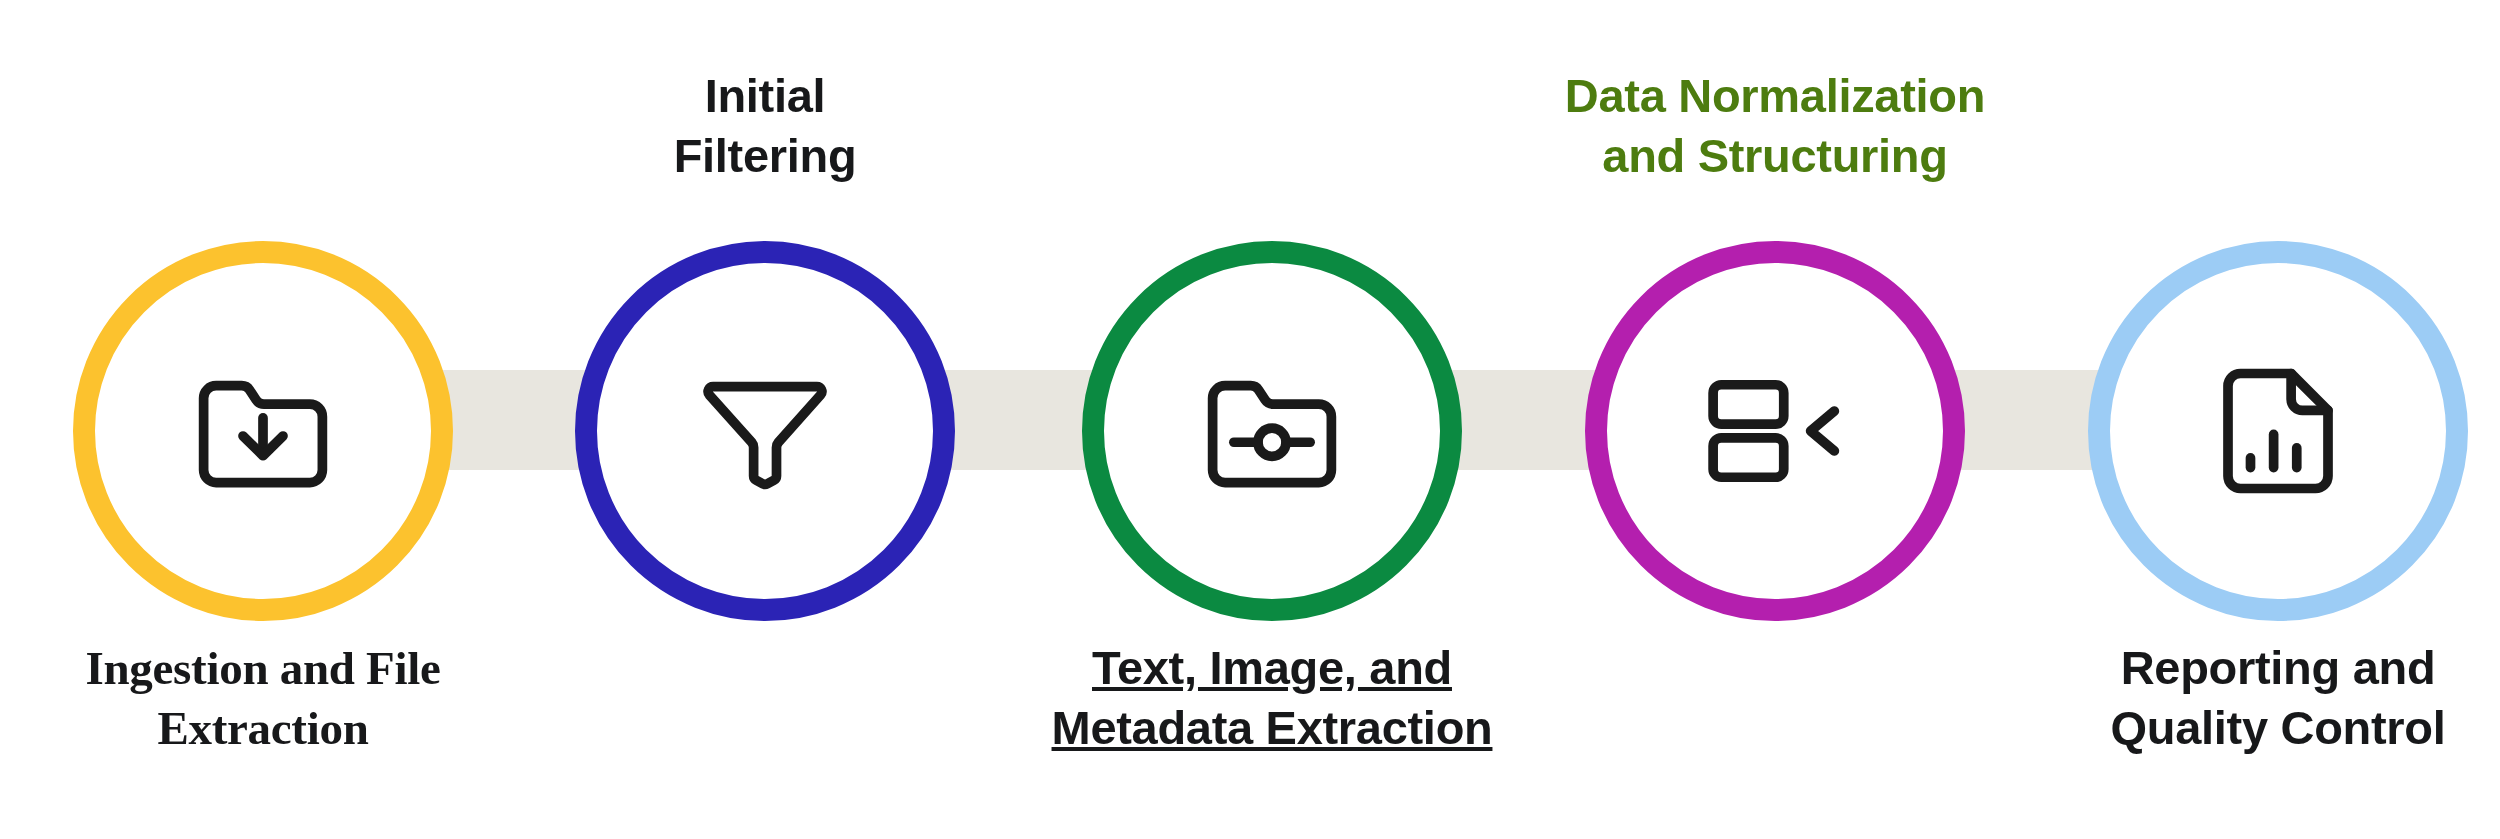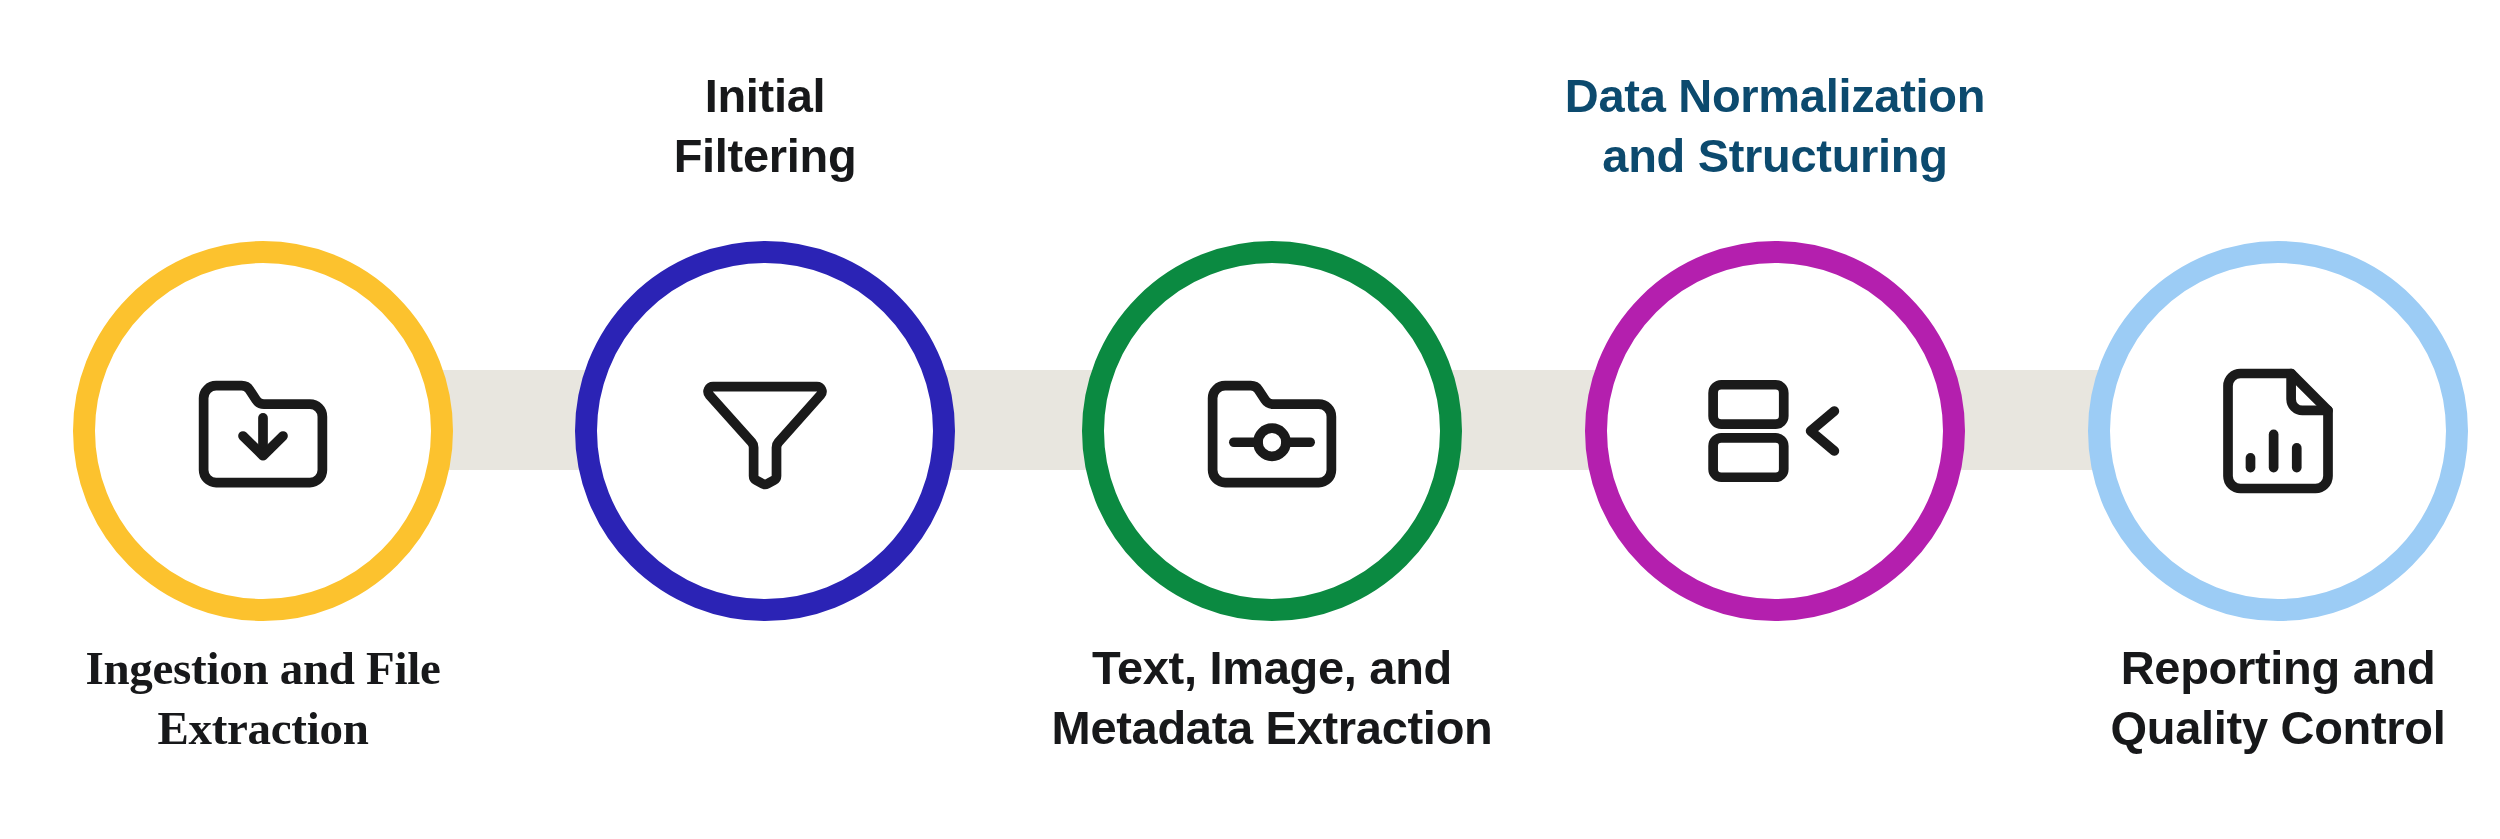--- a/index.html
+++ b/index.html
@@ -129,35 +129,35 @@
     <div class="circle" id="ring3" style="border-color: rgb(11, 138, 65);">
       <span class="icon-wrap" style="color: rgb(26, 26, 26);">
         <svg viewBox="0 0 48 48" fill="none" stroke="currentColor" stroke-width="3.1" stroke-linecap="round" stroke-linejoin="round">
           <path d="M5 13.5a4 4 0 0 1 4-4h8.2a3 3 0 0 1 2.5 1.35l2.1 3.2a3 3 0 0 0 2.5 1.35H39a4 4 0 0 1 4 4v17.1a4 4 0 0 1-4 4H9a4 4 0 0 1-4-4V13.5Z"></path>
           <circle cx="24" cy="27.6" r="4.5"></circle>
           <path d="M11.8 27.6h7.7"></path>
           <path d="M28.5 27.6h7.7"></path>
         </svg>
       </span>
     </div>
-    <div class="step-label label-below" style="color: rgb(23, 24, 26);">Text, Image, and
+    <div class="step-label label-below" style="color: rgb(23, 24, 26); text-decoration: underline;">Text, Image, and
 Metadata Extraction</div>
   </div>
 
   <div class="step" style="left:1515px;">
     <div class="circle" id="ring4" style="border-color: rgb(180, 31, 174);">
       <span class="icon-wrap" style="color: rgb(26, 26, 26);">
         <svg viewBox="0 0 48 48" fill="none" stroke="currentColor" stroke-width="3.1" stroke-linecap="round" stroke-linejoin="round">
           <rect x="4.2" y="9.2" width="22.6" height="12.6" rx="2.6"></rect>
           <rect x="4.2" y="26.2" width="22.6" height="12.6" rx="2.6"></rect>
           <path d="M43 17.6 35.4 24l7.6 6.4"></path>
         </svg>
       </span>
     </div>
-    <div class="step-label label-above" style="color: #0c4a6e;">Data Normalization
+    <div class="step-label label-above" style="color: #4d7c0f;">Data Normalization
 and Structuring</div>
   </div>
 
   <div class="step" style="left:2018px;">
     <div class="circle" id="ring5" style="border-color: rgb(156, 204, 245);">
       <span class="icon-wrap" style="color: rgb(26, 26, 26);">
         <svg viewBox="0 0 48 48" fill="none" stroke="currentColor" stroke-width="3.1" stroke-linecap="round" stroke-linejoin="round">
           <path d="M8 9.6a4 4 0 0 1 4-4h16.2L40 17.4v21a4 4 0 0 1-4 4H12a4 4 0 0 1-4-4v-28.8Z"></path>
           <path d="M28.2 5.6v8.2a3.6 3.6 0 0 0 3.6 3.6H40"></path>
           <path d="M15.2 32.6v3.1"></path>

